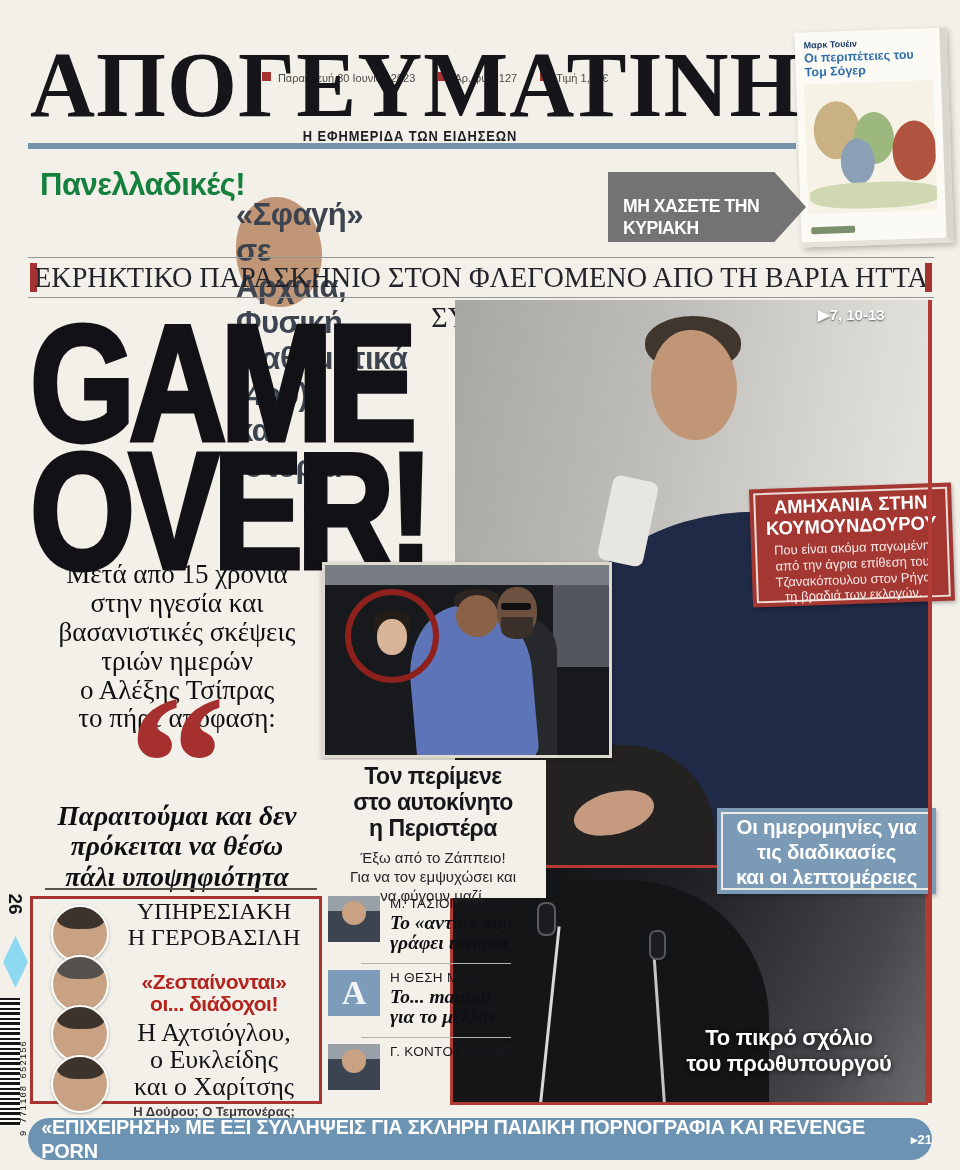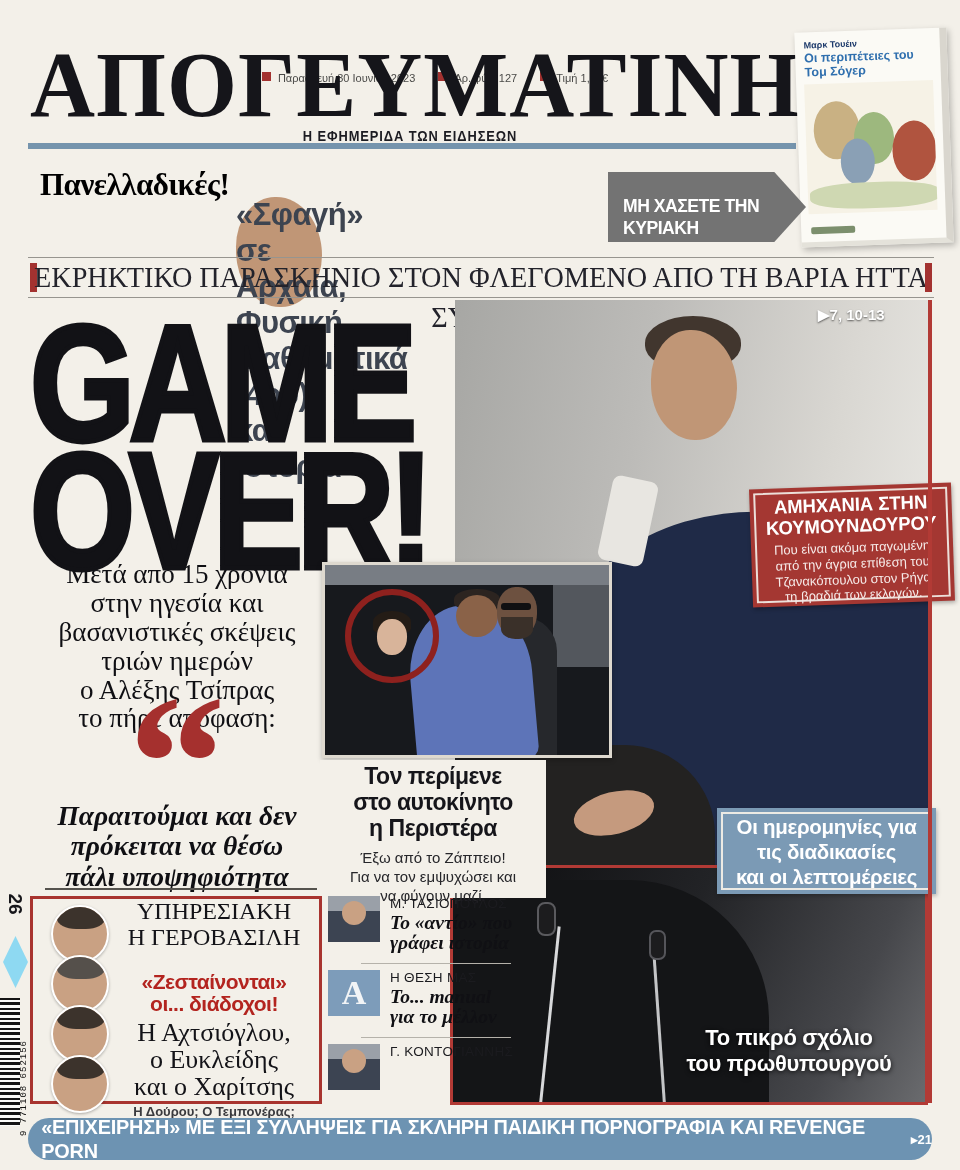--- a/index.html
+++ b/index.html
@@ -41,21 +41,21 @@
   .b3 { left:86px; top:40px; width:44px; height:60px; background:#b0543f; }
   .b4 { left:34px; top:56px; width:34px; height:46px; background:#8aa0b5; }
   .b5 { left:2px; bottom:4px; width:130px; height:26px; background:#cfd8b2;
         border-radius:40%; }
   .book-pub { position:absolute; left:10px; bottom:8px; width:44px; height:7px;
               background:#7c8f6d; border-radius:2px; }
 
   
   .exams { position:absolute; left:40px; top:167px; width:566px; font-weight:bold;
            font-size:31px; line-height:1.16; letter-spacing:-0.5px; }
-  .exams .kicker { color:#000000;font-family:Liberation Serif, serif; }
+  .exams .kicker { color:#15803d; }
   .exams .head { color:#3d4450; white-space:pre-line; }
   .exams-note { position:absolute; right:-4px; bottom:3px; width:172px; text-align:center;
                 font-size:13.5px; font-weight:bold; color:#3d4450; line-height:1.25;
                 letter-spacing:0; }
   .exams-note .ref { font-size:15px; color:#17171c; }
 
   
   .sunday { position:absolute; left:608px; top:172px; width:198px; height:70px;
             background:#737373; clip-path:polygon(0 0,84% 0,100% 50%,84% 100%,0 100%);
             color:#fff; padding:23px 0 0 15px; }

